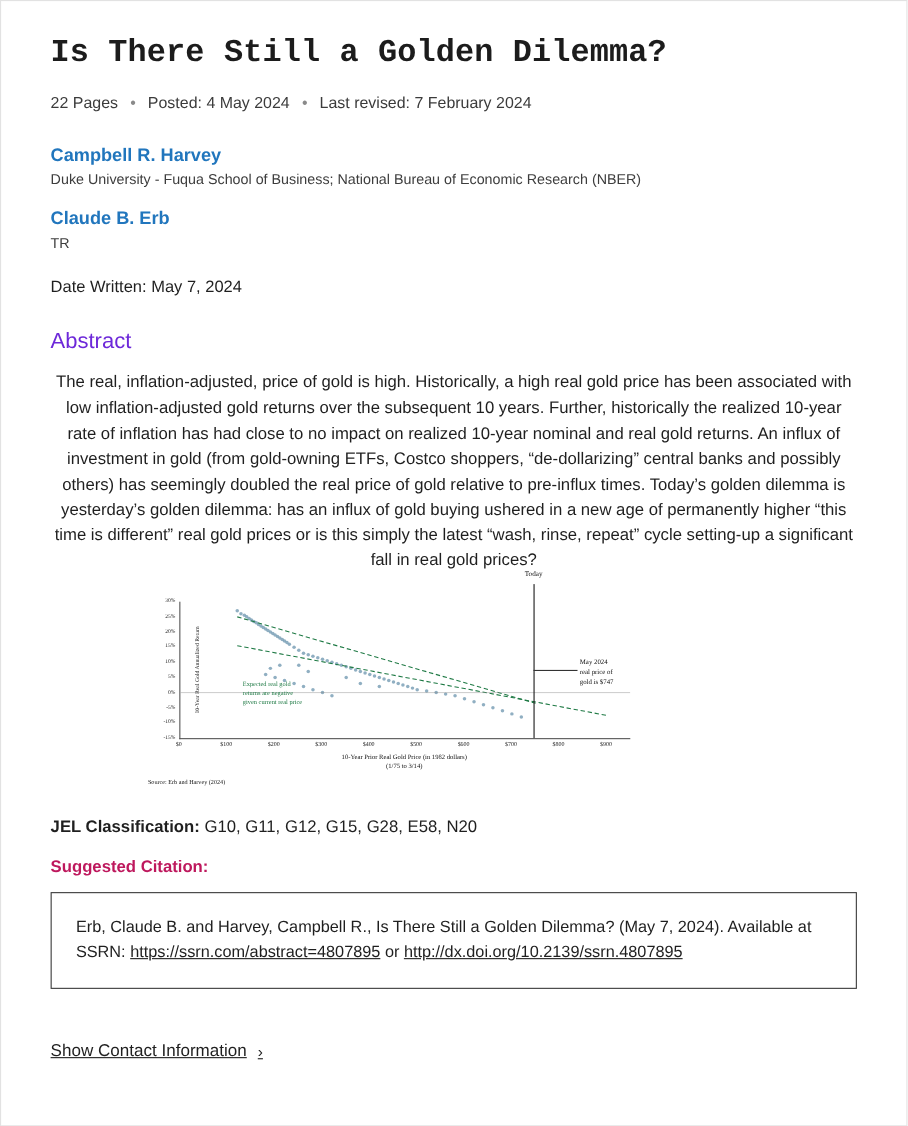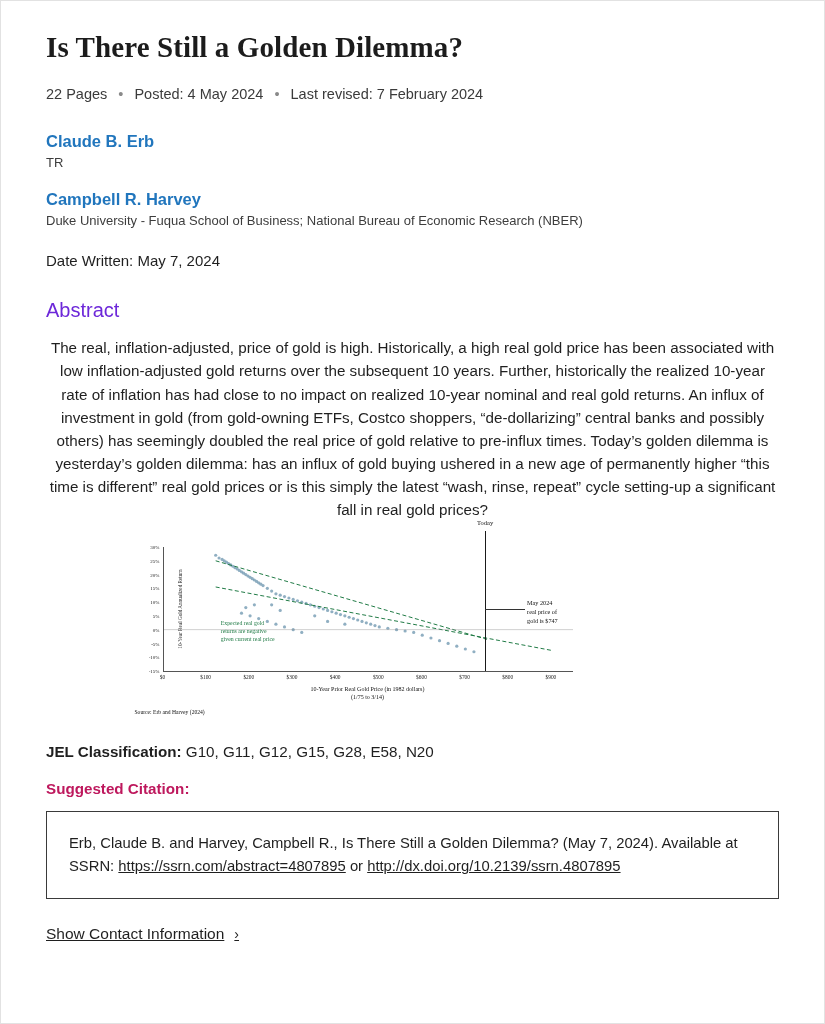--- a/index.html
+++ b/index.html
@@ -14,21 +14,21 @@
     min-height: 1024px;
     background: #ffffff;
     margin: 0 auto;
     position: relative;
     border: 1px solid #e2e2e2;
   }
   .content {
     padding: 30px 45px 20px 45px;
   }
   .title {
-    font-family: Liberation Serif, serif;
+    font-family: Liberation Mono, monospace;
     font-size: 29px;
     font-weight: 700;
     color: #1c1c1c;
     margin: 0 0 22px 0;
     letter-spacing: 0.1px;
   }
   .meta-line {
     font-size: 14.5px;
     color: #3b3b3b;
     margin-bottom: 30px;
@@ -197,21 +197,21 @@
     font-weight: 700;
     color: #be185d;
     margin-bottom: 14px;
   }
   .citation-box {
     border: 1px solid #3a3a3a;
     padding: 20px 22px;
     font-size: 14.8px;
     line-height: 1.55;
     color: #1f1f1f;
-    margin-bottom: 22px;
+    margin-bottom: 44px;
   }
   .citation-box a {
     color: #1f1f1f;
     text-decoration: underline;
   }
   .show-contact {
     display: inline-flex;
     align-items: center;
     gap: 10px;
     font-size: 15.5px;
@@ -236,27 +236,27 @@
 
     <div class="meta-line">
       <span>22 Pages</span>
       <span class="meta-sep">•</span>
       <span>Posted: 4 May 2024</span>
       <span class="meta-sep">•</span>
       <span>Last revised: 7 February 2024</span>
     </div>
 
     <div class="author-block">
+      <a class="author-name" href="#">Campbell R. Harvey</a>
+      <div class="author-aff">Duke University - Fuqua School of Business; National Bureau of Economic Research (NBER)</div>
+    </div>
+
+    <div class="author-block">
       <a class="author-name" href="#">Claude B. Erb</a>
       <div class="author-aff">TR</div>
-    </div>
-
-    <div class="author-block">
-      <a class="author-name" href="#">Campbell R. Harvey</a>
-      <div class="author-aff">Duke University - Fuqua School of Business; National Bureau of Economic Research (NBER)</div>
     </div>
 
     <div class="date-written">Date Written: May 7, 2024</div>
 
     <h2 class="section-head">Abstract</h2>
     <p class="abstract-text">The real, inflation-adjusted, price of gold is high. Historically, a high real gold price has been associated with low inflation-adjusted gold returns over the subsequent 10 years. Further, historically the realized 10-year rate of inflation has had close to no impact on realized 10-year nominal and real gold returns. An influx of investment in gold (from gold-owning ETFs, Costco shoppers, “de-dollarizing” central banks and possibly others) has seemingly doubled the real price of gold relative to pre-influx times. Today’s golden dilemma is yesterday’s golden dilemma: has an influx of gold buying ushered in a new age of permanently higher “this time is different” real gold prices or is this simply the latest “wash, rinse, repeat” cycle setting-up a significant fall in real gold prices?</p>
 
     <div class="figure-wrap">
       <div class="figure">
 

